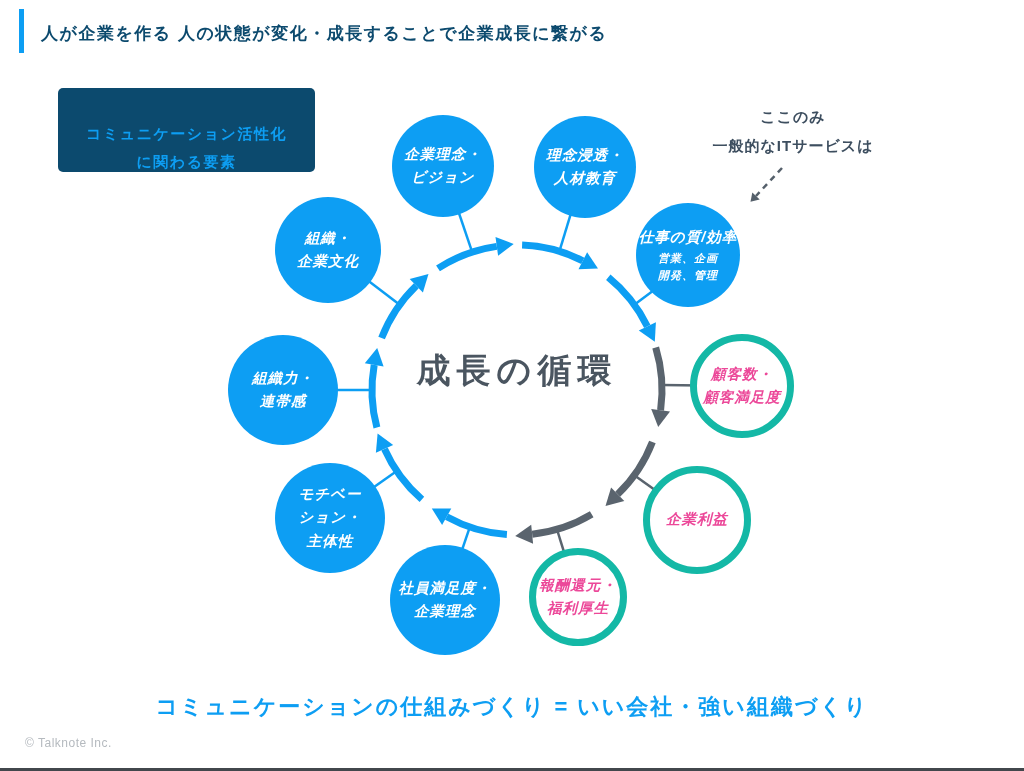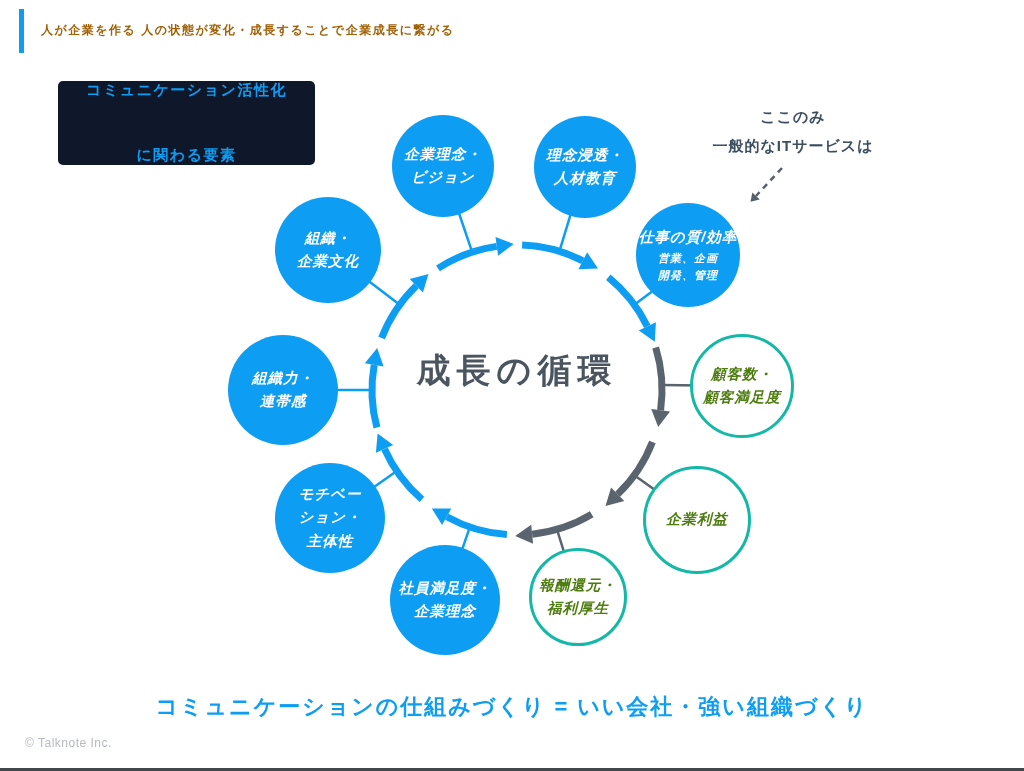--- a/index.html
+++ b/index.html
@@ -3,27 +3,27 @@
 <meta charset="utf-8">
 <style>
   html,body{margin:0;padding:0;background:#ffffff;}
   .page{
     position:relative;width:1024px;height:771px;background:#ffffff;overflow:hidden;
     font-family:"Liberation Sans","DejaVu Sans",sans-serif;
   }
   
   .header-bar{position:absolute;left:19px;top:9px;width:5px;height:44px;background:#0d9ef3;}
   .header-title{
-    position:absolute;left:41px;top:22px;font-size:12px;font-weight:bold;
-    color:#a16207;letter-spacing:1.5px;white-space:nowrap;
+    position:absolute;left:41px;top:22px;font-size:17px;font-weight:bold;
+    color:#0c4a6e;letter-spacing:1.5px;white-space:nowrap;
   }
   
   .legend-box{
-    position:absolute;left:58px;top:81px;width:257px;height:84px;background:#0f172a;
-    border-radius:5px;display:flex;flex-direction:column;align-items:center;justify-content:space-between;
+    position:absolute;left:58px;top:88px;width:257px;height:84px;background:#0c4a6e;
+    border-radius:5px;display:flex;flex-direction:column;align-items:center;justify-content:flex-end;
     gap:9px;
   }
   .legend-box span{font-size:15px;font-weight:bold;color:#0d9ef3;letter-spacing:1.5px;}
   
   .annotation{
     position:absolute;left:700px;top:108px;width:186px;text-align:center;
     display:flex;flex-direction:column;gap:10px;
   }
   .annotation span{font-size:15px;font-weight:bold;color:#3d4e5f;letter-spacing:1px;}
   
@@ -31,21 +31,21 @@
     position:absolute;left:367px;top:338px;width:300px;text-align:center;color:#4a5560;
   }
   .center-label .cl1{display:block;font-size:21px;font-weight:bold;letter-spacing:4px;}
   .center-label .cl2{display:block;font-size:34px;font-weight:bold;letter-spacing:6px;margin-top:10px;}
   
   .node{
     position:absolute;border-radius:50%;display:flex;flex-direction:column;
     align-items:center;justify-content:center;text-align:center;box-sizing:border-box;font-style:italic;
   }
   .node.primary{background:#0d9ef3;color:#ffffff;}
-  .node.secondary{background:#ffffff;color:#4d7c0f;border:3px solid #14b8a6;}
+  .node.secondary{background:#ffffff;color:#ec4899;border:7px solid #14b8a6;}
   .node .ln{display:block;font-size:14.5px;font-weight:bold;letter-spacing:1px;line-height:1.62;white-space:nowrap;}
   .node .sub{display:block;font-size:11px;font-weight:bold;letter-spacing:1px;line-height:1.55;white-space:nowrap;}
   
   #cycle-svg{position:absolute;left:0;top:0;}
   
   .headline{
     position:absolute;left:0;top:692px;width:1024px;text-align:center;
     font-size:22px;font-weight:bold;color:#0d9ef3;letter-spacing:2px;
   }
   .footer{

